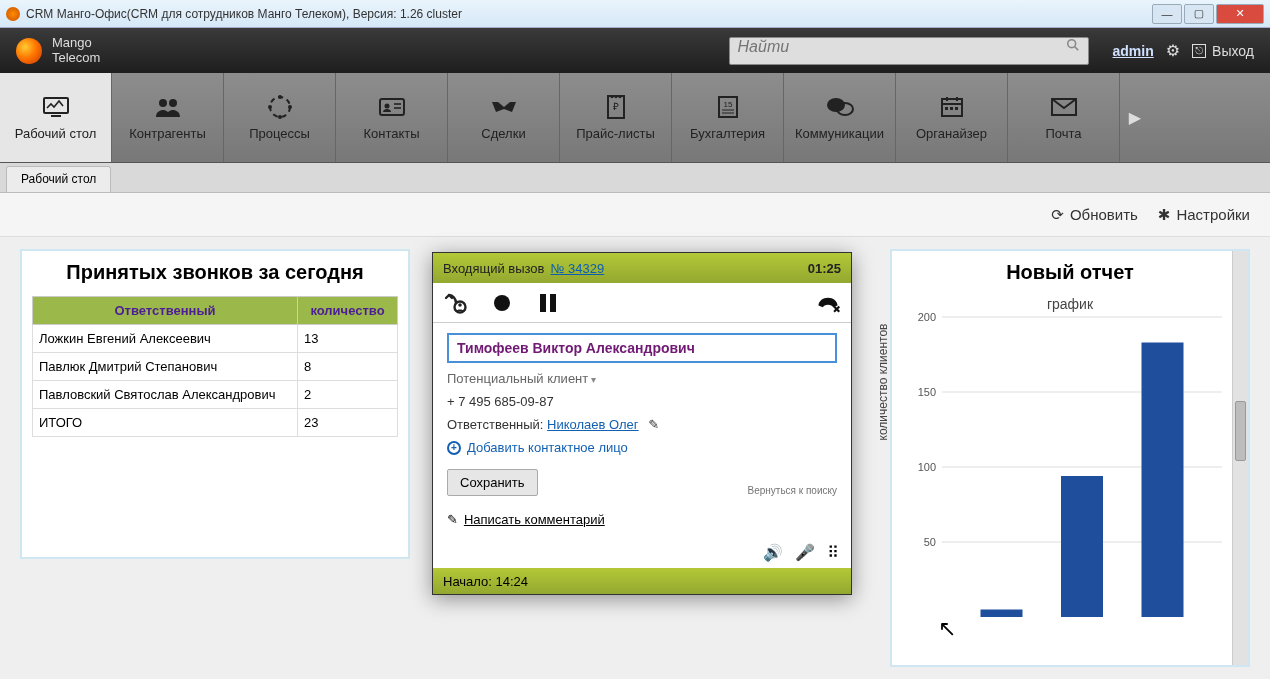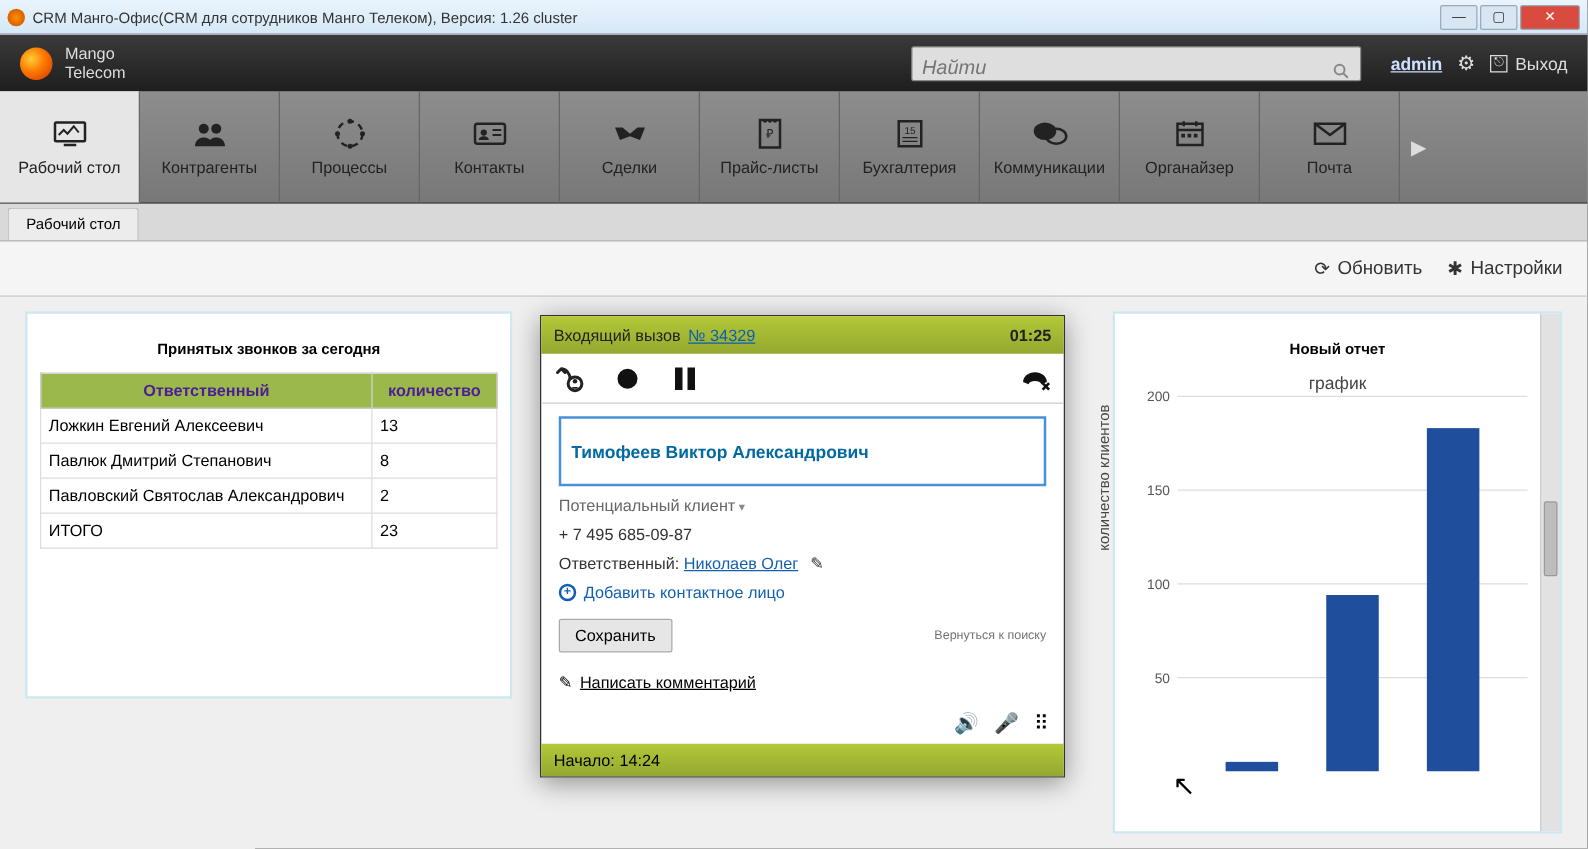--- a/index.html
+++ b/index.html
@@ -11,21 +11,21 @@
 .titlebar .title { flex:1; }
 .winbtns { display:flex; gap:2px; }
 .winbtn { width:30px; height:20px; background:#d8e5f2; border:1px solid #9ab; border-radius:2px; display:flex; align-items:center; justify-content:center; font-size:11px; cursor:pointer; }
 .winbtn.close { background:#d94b3f; color:#fff; width:48px; }
 
 
 .appbar { height:45px; background:linear-gradient(#3a3a3a,#1e1e1e); display:flex; align-items:center; padding:0 16px; color:#ddd; }
 .logo-orb { width:26px; height:26px; background:radial-gradient(circle at 35% 35%,#ffcc33,#ff7700 45%,#cc3300); border-radius:50%; margin-right:10px; }
 .brand { font-size:13px; line-height:1.1; }
 .appbar .spacer { flex:1; }
-.search { width:360px; height:28px; background:#dedede; border:1px solid #888; border-radius:2px; display:flex; align-items:flex-end; padding:0 8px; }
+.search { width:360px; height:28px; background:#dedede; border:1px solid #888; border-radius:2px; display:flex; align-items:flex-start; padding:0 8px; }
 .search input { flex:1; border:none; background:transparent; font-style:italic; font-size:16px; color:#555; outline:none; }
 .search .mag { width:14px; height:14px; color:#888; }
 .admin-link { margin-left:24px; color:#cfe0ff; text-decoration:underline; font-size:14px; cursor:pointer;font-weight:bold; }
 .gear { margin:0 12px; color:#ddd; font-size:16px; cursor:pointer; }
 .exit { display:flex; align-items:center; gap:6px; color:#ddd; font-size:14px; cursor:pointer; }
 .exit-icon { width:14px; height:14px; border:1px solid #ddd; display:flex; align-items:center; justify-content:center; font-size:10px; }
 
 
 .navrow { height:90px; background:linear-gradient(#8d8d8d,#787878); display:flex; border-bottom:1px solid #555; }
 .navtab { flex:0 0 112px; display:flex; flex-direction:column; align-items:center; justify-content:center; gap:6px; border-right:1px solid #666; cursor:pointer; color:#222; font-size:13px; }
@@ -41,21 +41,21 @@
 .toolbar { height:44px; background:#f5f5f5; display:flex; align-items:center; justify-content:flex-end; padding:0 20px; gap:20px; border-bottom:1px solid #ddd; }
 .tool { display:flex; align-items:center; gap:6px; font-size:15px; color:#333; cursor:pointer; }
 
 
 .main { position:relative; height:calc(679px - 28px - 45px - 90px - 30px - 44px); background:#efefef; padding:12px 20px; overflow:hidden; }
 .panels { display:flex; gap:16px; height:100%; }
 .panel { border:2px solid #cfe7f0; background:#fff; padding:10px; }
 .panel.left { width:390px; height:310px; }
 .panel.right { width:360px; height:100%; position:relative; }
 .panel.mid { flex:1; }
-.panel-title { font-size:12px; font-weight:bold; text-align:center; margin-bottom:12px;margin-top:11px; }
+.panel-title { font-size:20px; font-weight:bold; text-align:center; margin-bottom:12px; }
 
 
 table.calls { width:100%; border-collapse:collapse; font-size:13px; }
 table.calls th { background:#9bb84a; color:#4c1d95; font-weight:bold; padding:6px; border:1px solid #ccc; }
 table.calls td { padding:6px; border:1px solid #ddd; }
 table.calls tr.total td { font-weight:normal; }
 .chart-sub { font-size:14px; text-align:center; color:#444; margin-bottom:8px; }
 .chart-svg { position:absolute; left:0; right:0; bottom:0; top:56px; }
 .ylabel { position:absolute; left:-16px; top:60%; transform:rotate(-90deg) translateX(50%); transform-origin:left top; font-size:12px; color:#444; }
 
@@ -65,29 +65,29 @@
 
 
 .call { position:absolute; left:432px; top:252px; width:420px; background:#fff; border:1px solid #333; box-shadow:0 4px 20px rgba(0,0,0,.4); z-index:50; }
 .call-head { height:30px; background:linear-gradient(#b4c837,#93a830); display:flex; align-items:center; padding:0 10px; font-size:13px; color:#222; }
 .call-head .num { color:#0b5fb3; margin-left:6px; text-decoration:underline; cursor:pointer; }
 .call-head .timer { margin-left:auto; font-weight:bold; }
 .call-ctl { height:40px; display:flex; align-items:center; padding:0 10px; gap:20px; border-bottom:1px solid #ccc; }
 .call-ctl .cicon { width:26px; height:26px; display:flex; align-items:center; justify-content:center; cursor:pointer; }
 .call-ctl .right { margin-left:auto; }
 .call-body { padding:10px 14px; font-size:13px; }
-.call-name { width:100%; border:2px solid #4a90d9; padding:18px 8px; font-size:14px; color:#0369a1; font-weight:bold; outline:none; }
+.call-name { width:100%; border:2px solid #4a90d9; padding:5px 8px; font-size:14px; color:#701a75; font-weight:bold; outline:none; }
 .call-line { margin-top:8px; color:#333; }
 .call-line .drop { color:#666; }
 .call-line .drop::after { content:" ▾"; font-size:10px; color:#888; }
 .call-line a { color:#1360b3; text-decoration:underline; cursor:pointer; }
 .call-line .pencil { margin-left:6px; cursor:pointer; }
 .add-contact { display:flex; align-items:center; gap:6px; margin-top:8px; color:#1360b3; cursor:pointer; }
 .add-contact .plus { width:14px; height:14px; border:2px solid #1360b3; border-radius:50%; display:flex; align-items:center; justify-content:center; font-size:10px; font-weight:bold; }
-.call-actions { display:flex; align-items:center; margin-top:14px; }
+.call-actions { display:flex; align-items:flex-end; margin-top:14px; }
 .save-btn { background:#e6e6e6; border:1px solid #aaa; padding:5px 12px; font-size:13px; cursor:pointer; border-radius:2px; }
 .back-search { margin-left:auto; color:#737373; font-size:10px; cursor:pointer; }
 .comment-row { margin-top:16px; display:flex; align-items:center; gap:6px; }
 .comment-row .txt { text-decoration:underline; cursor:pointer; }
 .call-foot-icons { display:flex; justify-content:flex-end; gap:12px; padding:6px 12px; }
 .call-foot-icons span { cursor:pointer; }
 .call-foot { height:26px; background:linear-gradient(#b4c837,#93a830); display:flex; align-items:center; padding:0 10px; font-size:13px; }
 
 
 .cursor { position:absolute; left:938px; top:616px; z-index:60; font-size:22px; color:#000; }

